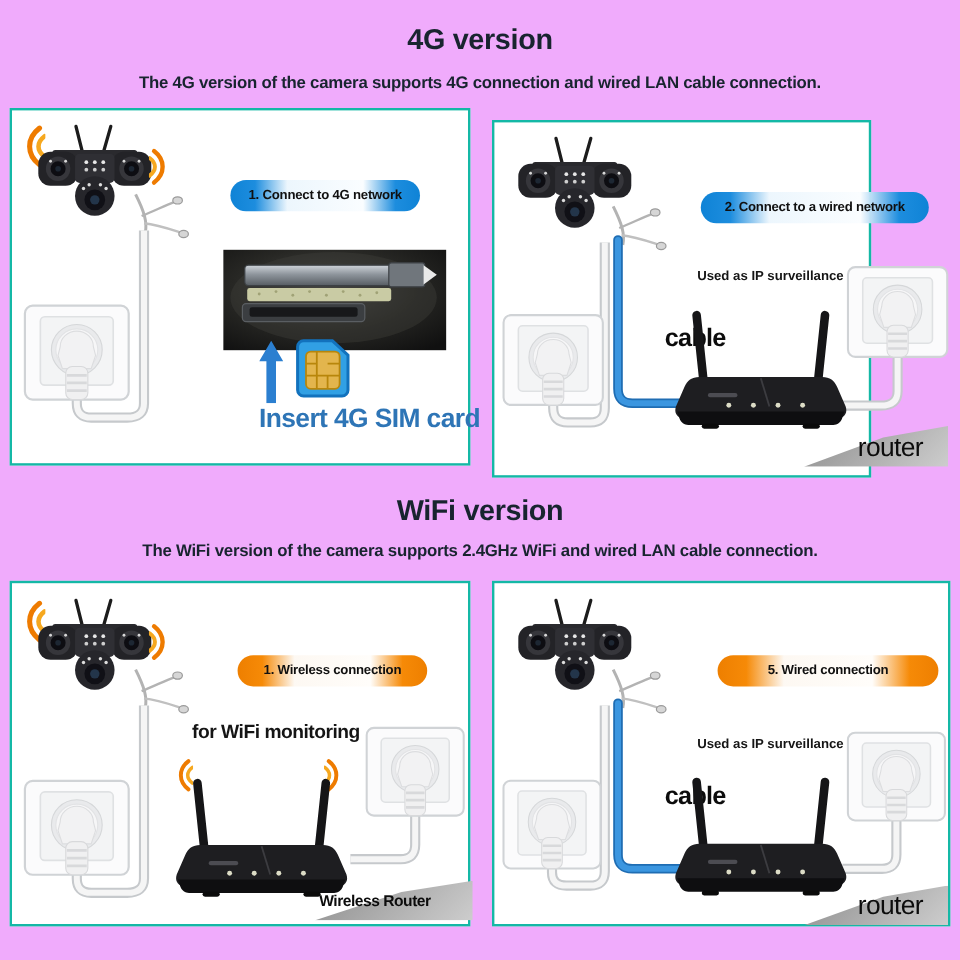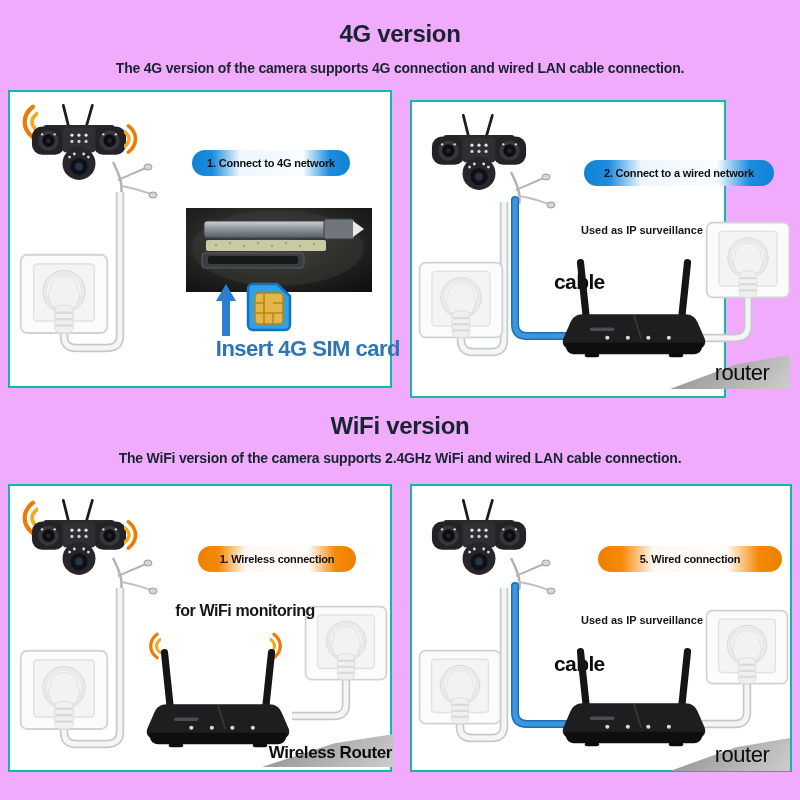--- a/index.html
+++ b/index.html
@@ -7,24 +7,24 @@
          font-family:"Liberation Sans","DejaVu Sans",sans-serif;color:#1b2733;}
   .abs{position:absolute;}
   .title{width:800px;text-align:center;font-size:24px;font-weight:bold;color:#18242f;letter-spacing:-0.3px;}
   .subtitle{width:800px;text-align:center;font-size:14px;font-weight:bold;color:#18242f;letter-spacing:-0.2px;}
   .panel{position:absolute;background:#ffffff;border:2px solid #14b8a6;box-sizing:border-box;}
   .pill{position:absolute;height:26px;border-radius:13px;display:flex;align-items:center;justify-content:center;
         font-size:11px;font-weight:bold;color:#101010;letter-spacing:-0.2px;white-space:nowrap;}
   .pill-blue{background:linear-gradient(90deg,#0f83d6 0%,#1d8dde 13%,rgba(236,246,253,0.97) 30%,rgba(250,253,255,0.97) 70%,#1d8dde 87%,#0f83d6 100%);}
   .pill-orange{background:linear-gradient(90deg,#ee7f00 0%,#f68a07 13%,rgba(253,248,242,0.97) 30%,rgba(255,253,250,0.97) 70%,#f68a07 87%,#ee7f00 100%);}
   .note{position:absolute;font-size:11px;font-weight:bold;color:#151515;text-align:center;white-space:nowrap;}
-  .note-big{position:absolute;font-size:16px;font-weight:bold;color:#151515;text-align:right;letter-spacing:-0.4px;white-space:nowrap;}
+  .note-big{position:absolute;font-size:16px;font-weight:bold;color:#151515;text-align:center;letter-spacing:-0.4px;white-space:nowrap;}
   .cable-label{position:absolute;font-size:21px;font-weight:bold;color:#0c0c0c;letter-spacing:-0.6px;padding-left:36px;}
   .router-label{position:absolute;font-size:22px;font-weight:normal;color:#0c0c0c;text-align:center;letter-spacing:-0.5px;}
-  .router-label-sm{position:absolute;font-size:17px;font-weight:bold;color:#0c0c0c;text-align:right;letter-spacing:-0.4px;}
+  .router-label-sm{position:absolute;font-size:13px;font-weight:bold;color:#0c0c0c;text-align:left;letter-spacing:-0.4px;}
   .caption-blue{position:absolute;font-size:22px;font-weight:bold;color:#2e75b6;text-align:right;letter-spacing:-0.5px;}
   .wedge{position:absolute;background:linear-gradient(135deg,#8d8d8d,#cdcdcd);
          clip-path:polygon(0 100%,55% 28%,100% 0,100% 100%);}
   svg.wires{position:absolute;left:0;top:0;pointer-events:none;}
 </style>
 </head>
 <body>
 
 <svg width="0" height="0" style="position:absolute" aria-hidden="true">
   <defs>

